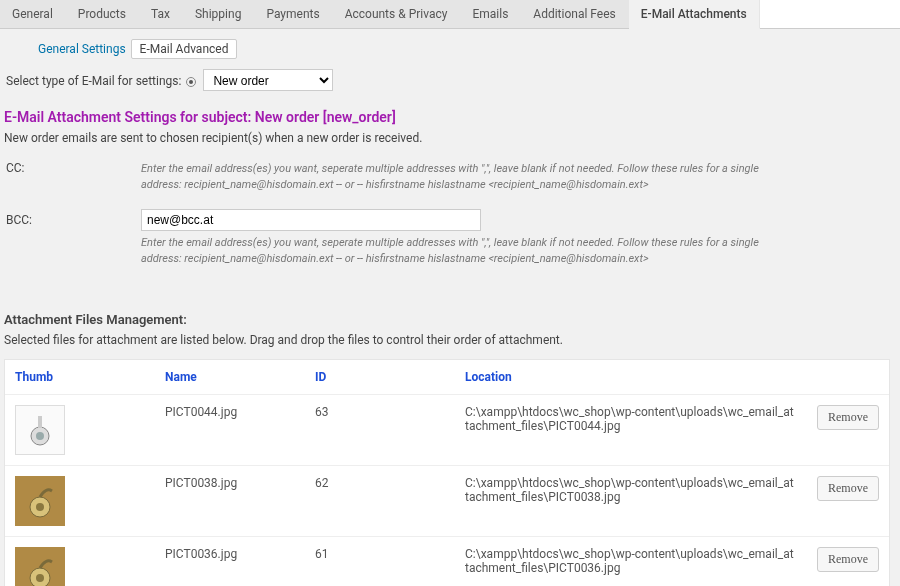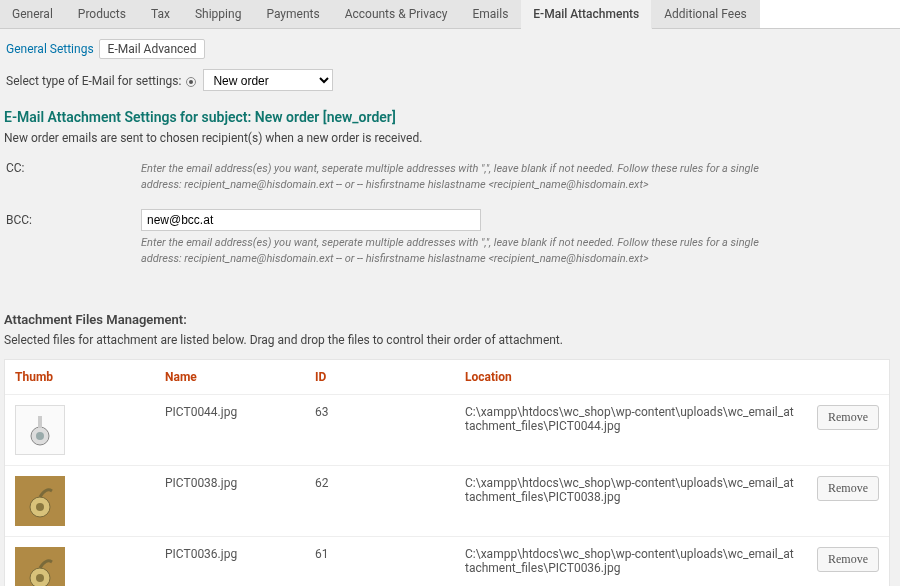--- a/index.html
+++ b/index.html
@@ -6,47 +6,47 @@
   body { margin: 0; font-family: -apple-system, "Segoe UI", Roboto, Arial, sans-serif; font-size: 12px; color: #444; background: #f1f1f1; }
   .page { width: 900px; background: #f1f1f1; padding: 0; }
 
   
   .htabs { display: flex; background: #fff; border-bottom: 1px solid #ccc; }
   .htab { padding: 7px 12px; font-size: 12px; color: #555; cursor: pointer; border-right: 1px solid #e5e5e5; background: #e5e5e5; }
   .htab.active { background: #f1f1f1; color: #444; border-bottom: 1px solid #f1f1f1; margin-bottom: -1px; font-weight: 500; }
 
   
   .subtabs { padding: 10px 2px 0 2px; font-size: 12px; }
-  .sublink { color: #0073aa; text-decoration: none; margin-right: 2px; }
+  .sublink { color: #0073aa; text-decoration: none; margin-right: 2px; margin-left: 32px; }
   .subpill { display: inline-block; padding: 2px 8px; border: 1px solid #ccc; border-radius: 2px; background: #fff; font-size: 12px; }
 
   .lead { font-size: 12px; padding: 10px 2px 4px; }
   .radio-dot { display: inline-block; width: 10px; height: 10px; border-radius: 50%; border: 1px solid #888; vertical-align: middle; position: relative; margin: 0 4px 0 2px; }
   .radio-dot::after { content:""; position:absolute; width:4px; height:4px; border-radius:50%; background:#555; top:2px; left:2px; }
 
   select, input[type=text] { font-size: 12px; padding: 3px 5px; border: 1px solid #ccc; background: #fff; }
   select { width: 130px; height: 22px; }
 
-  h2 { font-size: 14px; font-weight: 600; margin: 14px 0 6px; color: #0f766e; }
+  h2 { font-size: 14px; font-weight: 600; margin: 14px 0 6px; color: #a21caf; }
   .desc { font-size: 12px; color: #444; margin: 0 0 12px; }
 
   .form-row { display: flex; align-items: flex-start; margin-bottom: 2px; padding-left: 2px; }
   .form-row .lbl { width: 135px; padding-top: 4px; font-size: 12px; }
   .form-row .ctl { flex: 1; }
   .form-row input[type=text] { width: 340px; height: 22px; }
   .hint { font-size: 11px; font-style: italic; color: #777; margin: 4px 0 14px; max-width: 620px; line-height: 1.45; }
 
   h3.afm { font-size: 13px; font-weight: 600; margin: 31px 0 6px; }
 
   .selfiles-row { display: flex; align-items: flex-start; }
   .sf-lbl { width: 135px; padding-top: 8px; font-size: 12px; }
   .tbl-wrap { flex: 1; background: #fff; border: 1px solid #e5e5e5; }
 
   table { width: 100%; border-collapse: collapse; }
-  thead th { text-align: left; font-weight: 700; font-size: 12px; color: #c2410c; padding: 10px 10px; background: #fff; }
+  thead th { text-align: left; font-weight: 700; font-size: 12px; color: #1d4ed8; padding: 10px 10px; background: #fff; }
   thead th.cthumb { width: 150px; }
   thead th.cname  { width: 150px; }
   thead th.cid    { width: 150px; }
   thead th.cloc   { width: auto; }
   thead th.cact   { width: 80px; }
   tbody td { padding: 10px 10px; border-top: 1px solid #eee; font-size: 12px; vertical-align: top; color: #555; }
   .thumb { width: 50px; height: 50px; display: inline-flex; align-items: center; justify-content: center; border: 1px solid #ddd; background: #fafafa; }
   .thumb.gold { background: #b08a45; border-color: #b08a45; }
   .thumb svg { width: 40px; height: 40px; }
 
@@ -59,22 +59,22 @@
 
 <div class="page">
   <div class="htabs">
       <div class="htab">General</div>
       <div class="htab">Products</div>
       <div class="htab">Tax</div>
       <div class="htab">Shipping</div>
       <div class="htab">Payments</div>
       <div class="htab">Accounts &amp; Privacy</div>
       <div class="htab">Emails</div>
+      <div class="htab">Additional Fees</div>
       <div class="htab active">E-Mail Attachments</div>
-      <div class="htab">Additional Fees</div>
     </div>
 
   <div class="content">
     <div class="subtabs">
       <a href="#" class="sublink">General Settings</a>
       <span class="subpill">E-Mail Advanced</span>
     </div>
 
     <div class="lead">
       <span>Select type of E-Mail for settings:</span>

